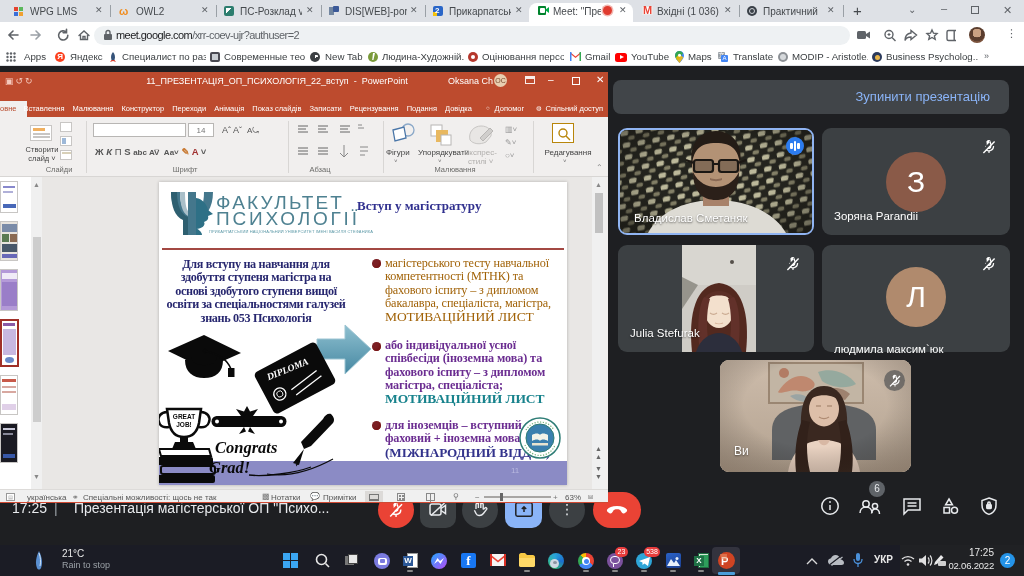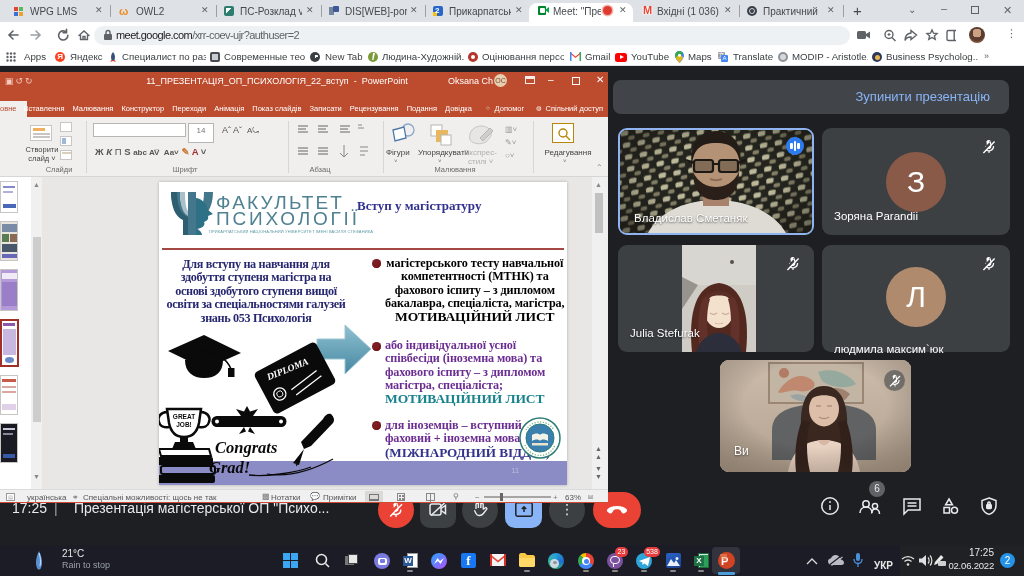--- a/index.html
+++ b/index.html
@@ -445,21 +445,21 @@
     <div class="abs" style="left:60px;top:5px;width:12px;height:10px;border:1px solid #c8c6c4;background:#fff;"></div>
     <div class="abs" style="left:60px;top:19px;width:12px;height:10px;border:1px solid #c8c6c4;background:#fff;">
         <div style="position:absolute;left:1px;top:1px;width:4px;height:6px;background:#9db8d8;"></div>
       </div>
     <div class="abs" style="left:60px;top:33px;width:12px;height:10px;border:1px solid #c8c6c4;background:#fff;">
         <div style="position:absolute;left:1px;top:1px;width:9px;height:2px;background:#d8d0b8;"></div>
       </div>
     <div class="abs" style="left:39px;top:48px;width:40px;color:#6a6a68;font-size:7.5px;text-align:center;">Слайди</div>
 
     <div class="abs" style="left:93px;top:6px;width:93px;height:14px;background:#fff;border:1px solid #b8b6b4;"></div>
-    <div class="abs" style="left:188px;top:6px;width:26px;height:20px;background:#fff;border:1px solid #b8b6b4;color:#777;font-size:8px;text-align:center;line-height:14px;">14</div>
+    <div class="abs" style="left:188px;top:6px;width:26px;height:14px;background:#fff;border:1px solid #b8b6b4;color:#777;font-size:8px;text-align:center;line-height:14px;">14</div>
     <div class="abs" style="left:222px;top:8px;color:#555;font-size:9px;">Aˆ Aˇ &nbsp;<span style="font-size:8px;">A⤿</span></div>
     <div class="abs" style="left:95px;top:29px;color:#555;font-size:9.5px;font-weight:bold;white-space:nowrap;">Ж <i>К</i> <span style="font-weight:normal;">П</span> S <span style="font-size:8px;">abc AV̅ &nbsp;Aa˅</span> <span style="color:#c87830;">✎</span> <span style="color:#a03030;">A</span> ˅</div>
     <div class="abs" style="left:160px;top:48px;width:50px;color:#6a6a68;font-size:7.5px;text-align:center;">Шрифт</div>
 
     <svg class="abs" style="left:296px;top:6px;" width="84" height="40" viewBox="0 0 84 40" stroke="#666" stroke-width="1">
       <g>
           <line x1="2" y1="3" x2="12" y2="3"></line>
           <line x1="2" y1="6" x2="10" y2="6"></line>
           <line x1="2" y1="9" x2="12" y2="9"></line>
           <line x1="22" y1="3" x2="32" y2="3"></line>
@@ -587,21 +587,21 @@
       <defs>
           <linearGradient id="arrg" x1="0" y1="0" x2="0" y2="1">
             <stop offset="0" stop-color="#8fc0d0"></stop>
             <stop offset="1" stop-color="#4688a2"></stop>
           </linearGradient>
         </defs>
       <path d="M2 18 L30 18 L30 4 L56 28 L30 53 L30 38 L2 38 Z" fill="url(#arrg)" stroke="#9cc4d2" stroke-width="1"></path>
     </svg>
 
     <div class="abs" style="left:213px;top:77px;width:9px;height:9px;border-radius:50%;background:#7b1f24;box-shadow:inset -1.5px -1.5px 1.5px rgba(120,20,20,.9);"></div>
-    <div class="abs" style="left:226px;top:75px;font-family:'Liberation Serif',serif;font-weight:bold;font-size:12.2px;line-height:13.3px;color:#000000;letter-spacing:-0.1px;white-space:nowrap;text-align:center;">магістерського тесту навчальної<br>компетентності (МТНК) та<br>фахового іспиту – з дипломом<br>бакалавра, спеціаліста, магістра,<br><span style="font-size:13.5px;">МОТИВАЦІЙНИЙ ЛИСТ</span></div>
+    <div class="abs" style="left:226px;top:75px;font-family:'Liberation Serif',serif;font-weight:normal;font-size:12.2px;line-height:13.3px;color:#a16207;letter-spacing:-0.1px;white-space:nowrap;">магістерського тесту навчальної<br>компетентності (МТНК) та<br>фахового іспиту – з дипломом<br>бакалавра, спеціаліста, магістра,<br><span style="font-size:13.5px;">МОТИВАЦІЙНИЙ ЛИСТ</span></div>
     <div class="abs" style="left:213px;top:160px;width:9px;height:9px;border-radius:50%;background:#7b1f24;box-shadow:inset -1.5px -1.5px 1.5px rgba(120,20,20,.9);"></div>
     <div class="abs" style="left:226px;top:157px;font-family:'Liberation Serif',serif;font-weight:bold;font-size:12.2px;line-height:13.3px;color:#6b2d91;letter-spacing:-0.1px;white-space:nowrap;">або індивідуальної усної<br>співбесіди (іноземна мова) та<br>фахового іспиту – з дипломом<br>магістра, спеціаліста;<br><span style="color:#17828c;font-size:13.5px;">МОТИВАЦІЙНИЙ ЛИСТ</span></div>
     <div class="abs" style="left:213px;top:239px;width:9px;height:9px;border-radius:50%;background:#7b1f24;box-shadow:inset -1.5px -1.5px 1.5px rgba(120,20,20,.9);"></div>
     <div class="abs" style="left:226px;top:237px;font-family:'Liberation Serif',serif;font-weight:bold;font-size:12.2px;line-height:13.3px;color:#6b2d91;letter-spacing:-0.1px;white-space:nowrap;">для іноземців – вступний<br>фаховий + іноземна мова<br><span style="color:#33338c;font-size:13.2px;">(МІЖНАРОДНИЙ ВІДДІЛ)</span></div>
 
     <div class="abs" style="left:0;top:279px;width:408px;height:24px;background:#8b8bc5;"></div>
     <div class="abs" style="left:352px;top:284px;font-size:8px;color:#b8b8e0;">11</div>
 
     <svg class="abs" style="left:360px;top:235px;" width="42" height="42" viewBox="0 0 42 42">
       <circle cx="21" cy="21" r="20" fill="#fff" stroke="#2e7d76" stroke-width="1.5"></circle>
@@ -820,21 +820,21 @@
   <svg class="abs" style="left:828px;top:10px;" width="16" height="11" viewBox="0 0 16 11">
       <path d="M4 10 C1.8 10 0 8.5 0 6.5 C0 4.8 1.2 3.5 3 3.2 C3.6 1.3 5.4 0 7.5 0 C10 0 12 1.8 12.3 4.2 C14.4 4.4 16 5.9 16 7.7 C16 9 15 10 13.5 10 Z" fill="#b8bcc2"></path>
       <line x1="2" y1="9.5" x2="13" y2="1" stroke="#1b1c25" stroke-width="1.2"></line>
       <line x1="3.5" y1="10.5" x2="14.5" y2="2" stroke="#b8bcc2" stroke-width="1.2"></line>
     </svg>
   <svg class="abs" style="left:853px;top:8px;" width="10" height="15" viewBox="0 0 10 15">
       <rect x="3" y="0" width="4" height="8" rx="2" fill="#4a90d9"></rect>
       <path d="M1 6 C1 9 3 10.5 5 10.5 C7 10.5 9 9 9 6" fill="none" stroke="#4a90d9" stroke-width="1.3"></path>
       <line x1="5" y1="10.5" x2="5" y2="14" stroke="#4a90d9" stroke-width="1.3"></line>
     </svg>
-  <div class="abs" style="left:874px;top:15px;color:#e8e8e8;font-size:10px;font-weight:bold;">УКР</div>
+  <div class="abs" style="left:874px;top:9px;color:#e8e8e8;font-size:10px;font-weight:bold;">УКР</div>
   <svg class="abs" style="left:901px;top:10px;" width="14" height="11" viewBox="0 0 14 11" fill="none" stroke="#e0e0e0" stroke-width="1.3">
       <path d="M1 4 C4.5 0.8 9.5 0.8 13 4 M3.5 6.5 C5.8 4.5 8.2 4.5 10.5 6.5"></path>
       <circle cx="7" cy="9.5" r="1.3" fill="#e0e0e0" stroke="none"></circle>
     </svg>
   <svg class="abs" style="left:919px;top:9px;" width="14" height="13" viewBox="0 0 14 13">
       <path d="M0 4.5 H3 L7 1 V12 L3 8.5 H0 Z" fill="#e0e0e0"></path>
       <path d="M9 3.5 C10.5 5 10.5 8 9 9.5 M11 1.5 C13.5 4 13.5 9 11 11.5" stroke="#e0e0e0" stroke-width="1.2" fill="none"></path>
     </svg>
   <svg class="abs" style="left:933px;top:10px;" width="13" height="12" viewBox="0 0 13 12">
       <path d="M8 0 L10.5 2.5 L4 9 L1 10 L2 7 Z" fill="#e8e8e8"></path>

